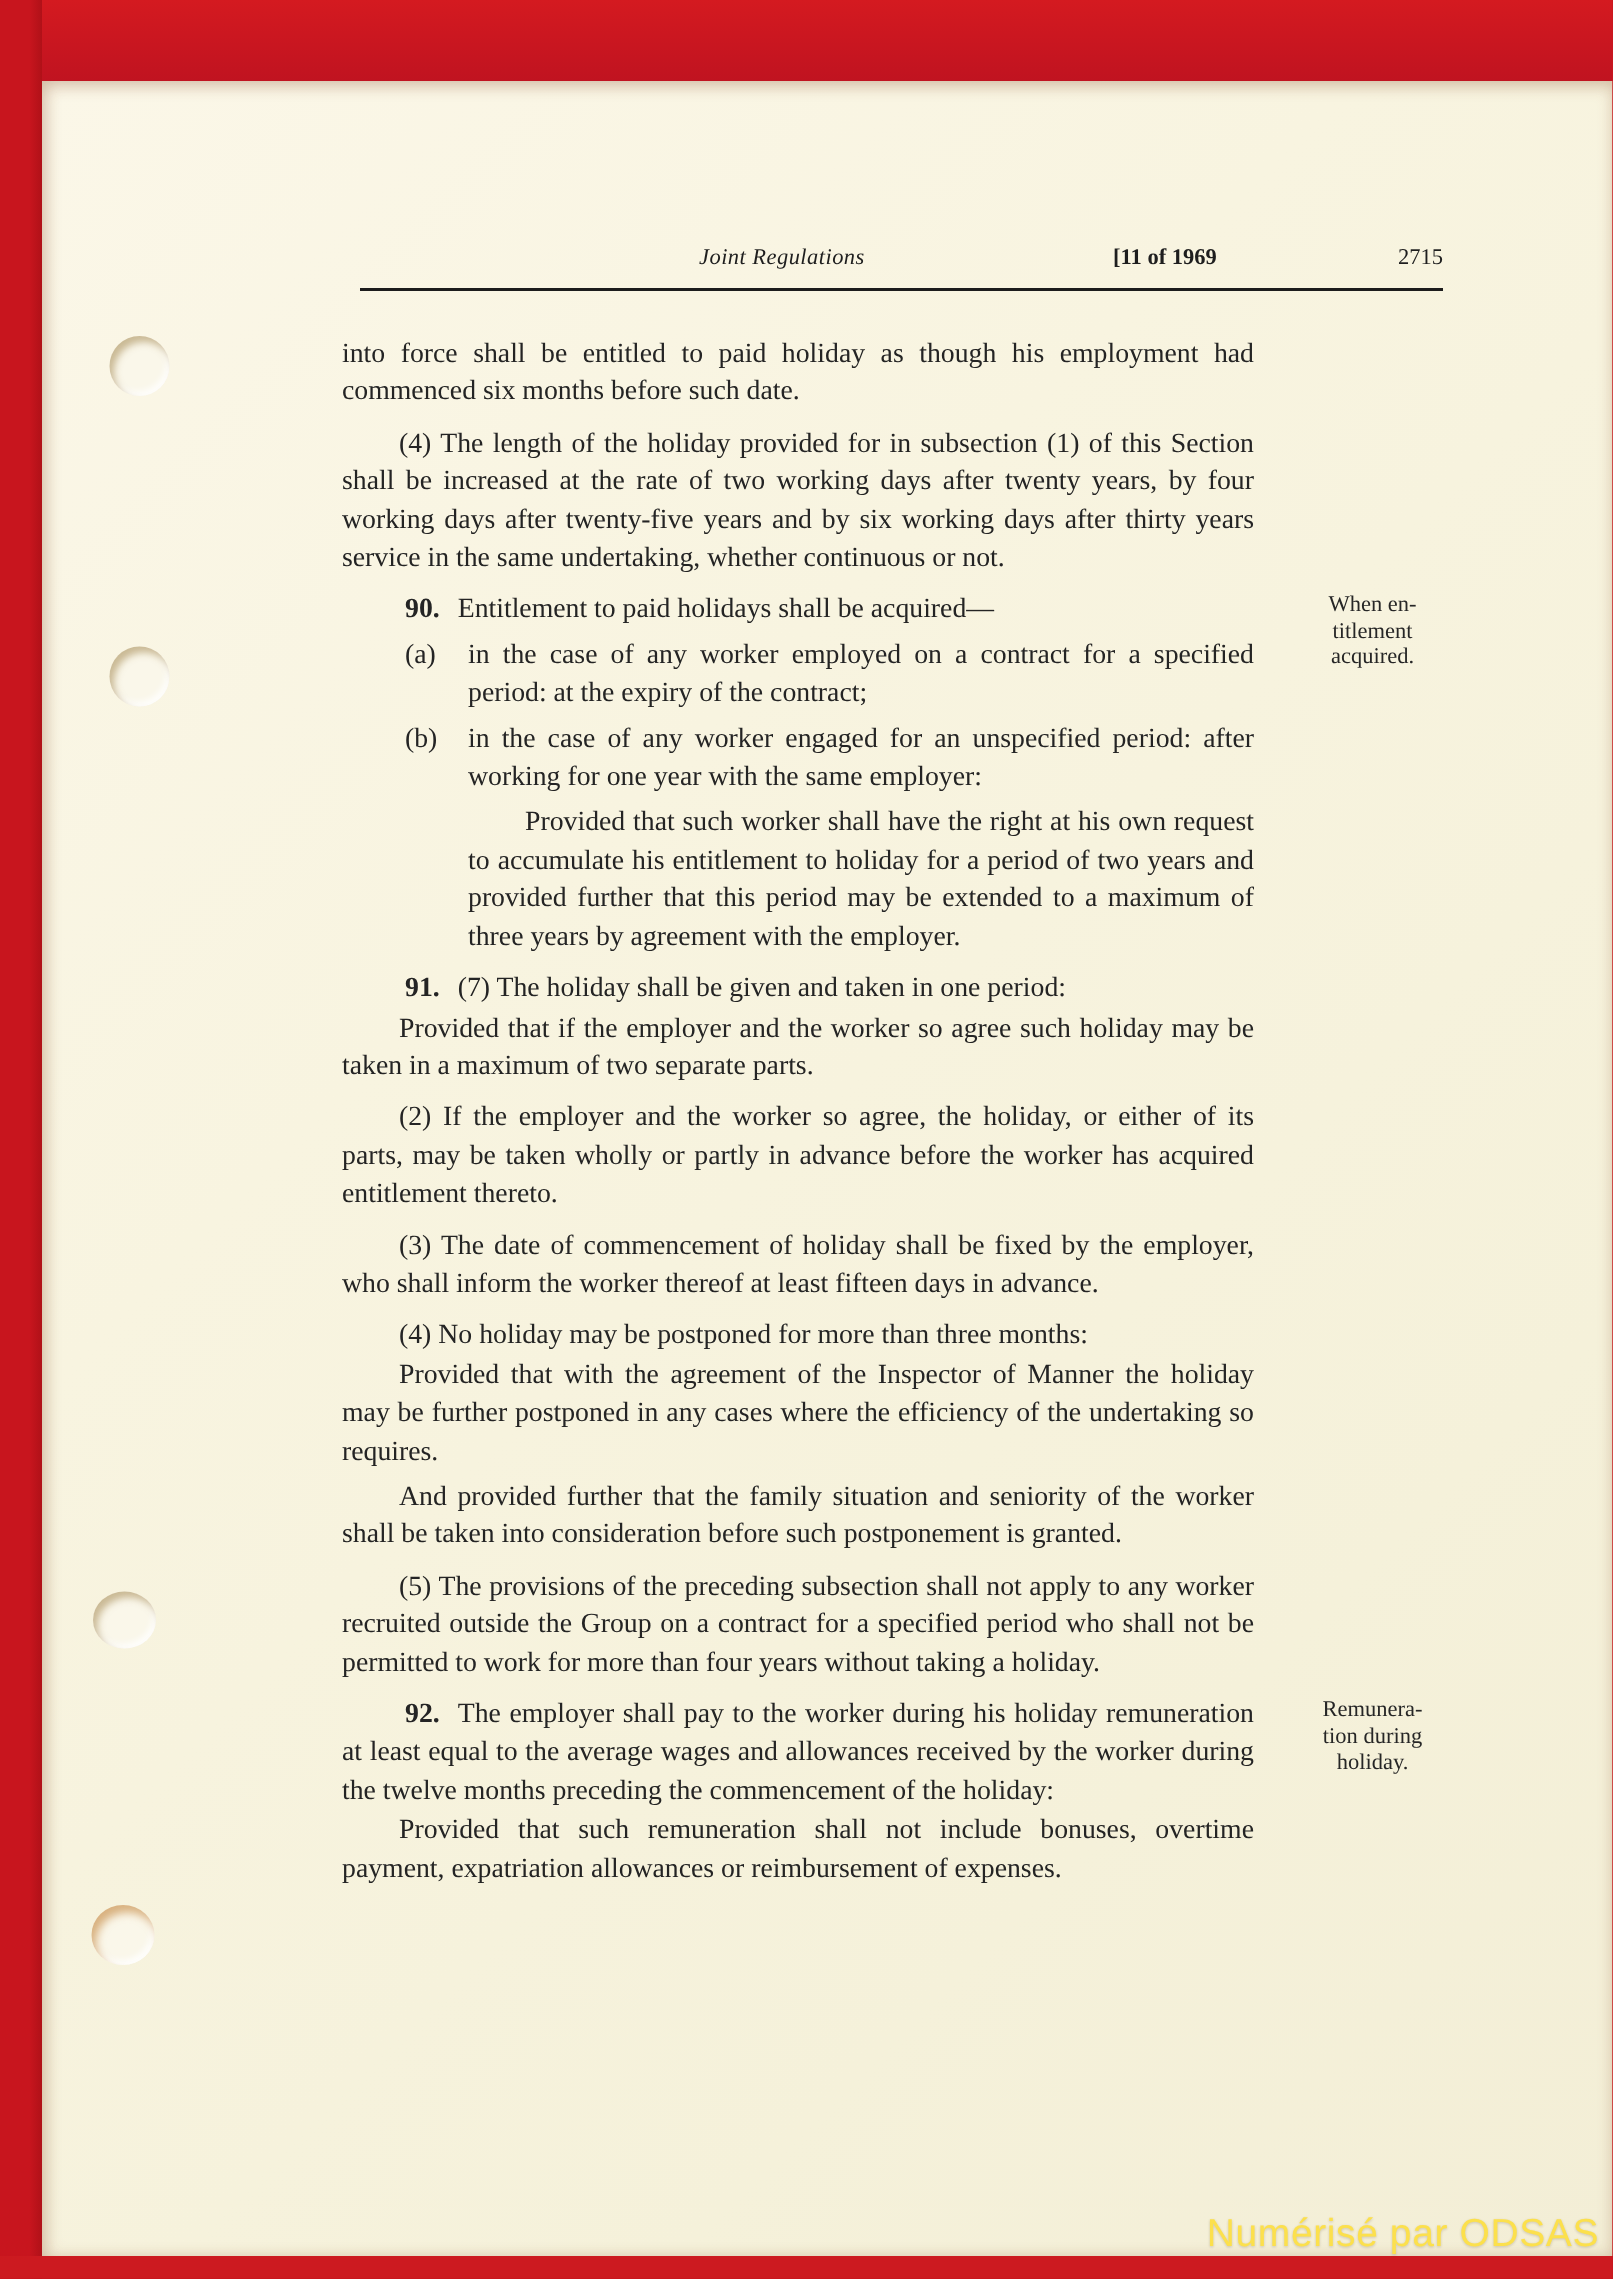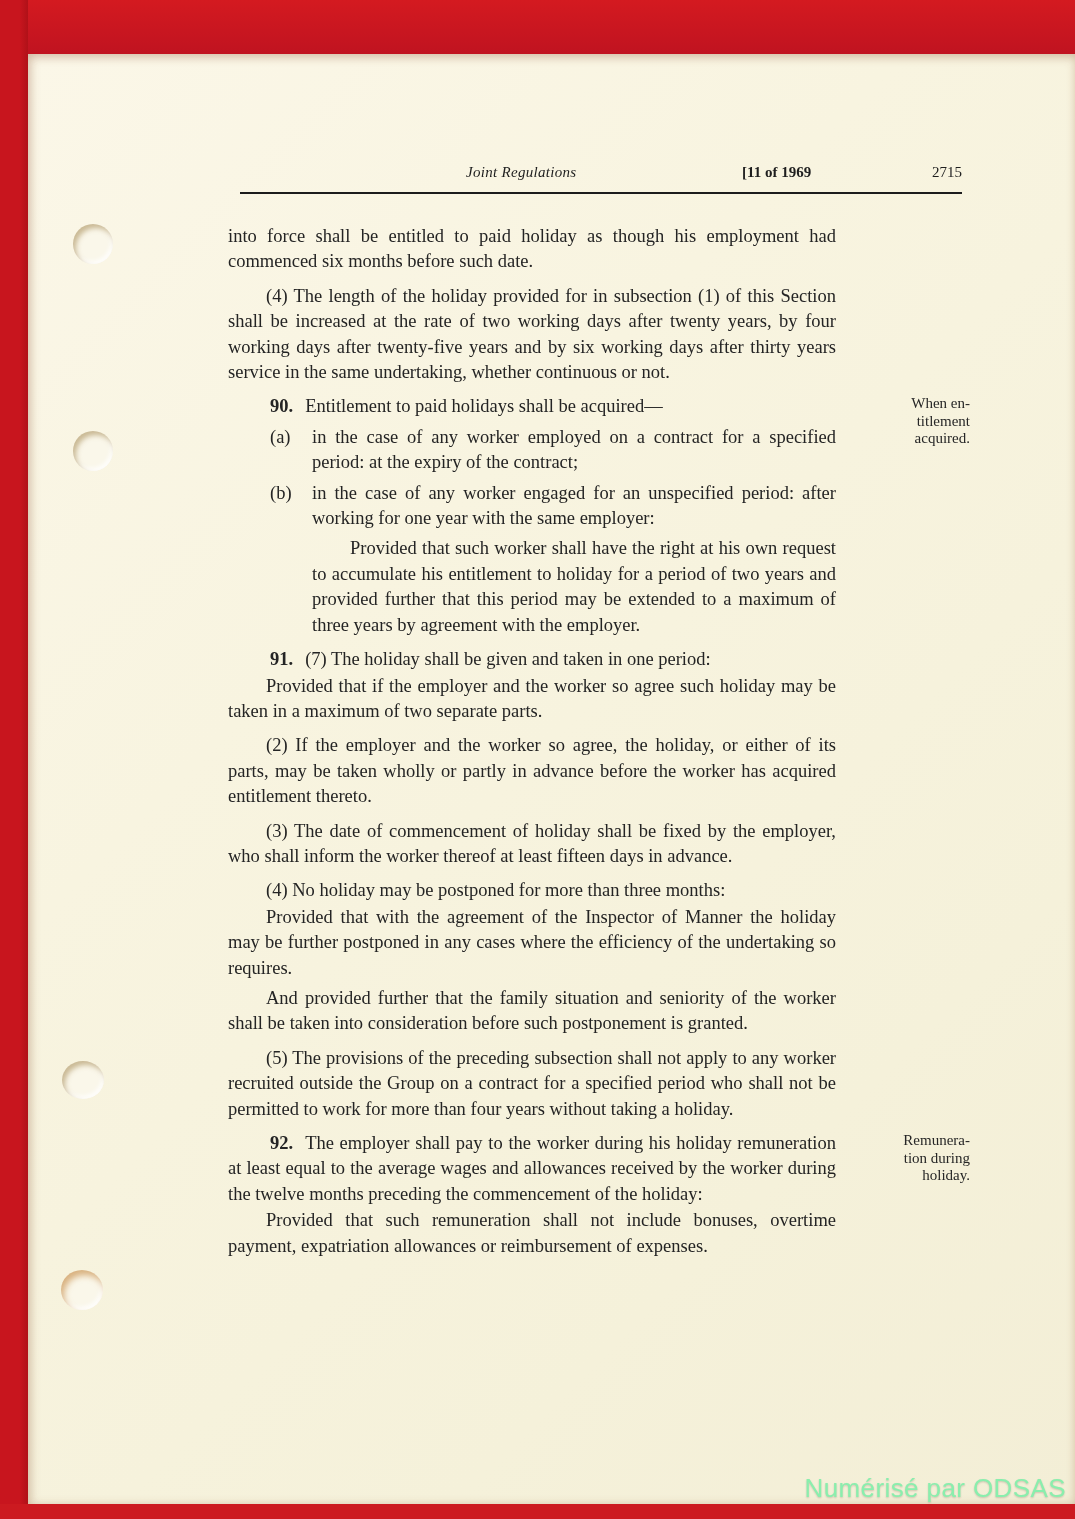--- a/index.html
+++ b/index.html
@@ -59,26 +59,26 @@
   .content p.loose { margin-top:9px; }
   .indent { text-indent:38px; }
   .sec { text-indent:42px; position:relative; }
   .sec b { font-weight:bold; margin-right:12px; }
   .item { position:relative; padding-left:84px; text-indent:0; }
   .item .marker { position:absolute; left:42px; top:0; }
   .proviso-block { margin-left:84px; text-indent:38px; }
   .margin-note {
     position:absolute; left:calc(100% + 24px); top:1px; width:110px;
     font-size:15px; line-height:17.5px; color:#262626;
-    white-space:pre-line; text-align:right; text-indent:0;
+    white-space:pre-line; text-align:center; text-indent:0;
   }
   .watermark {
     position:absolute; right:9px; bottom:15px; z-index:4;
     font-family:"Liberation Sans", sans-serif;
-    font-size:26px; color:#86efac; opacity:.96; letter-spacing:.4px;
+    font-size:26px; color:#fde047; opacity:.96; letter-spacing:.4px;
     text-shadow:0 1px 2px rgba(80,60,40,.25);
   }
 </style>
 </head>
 <body>
 
 <div class="edge-top"></div>
 <div class="edge-left"></div>
 <div class="edge-bottom"></div>
 

